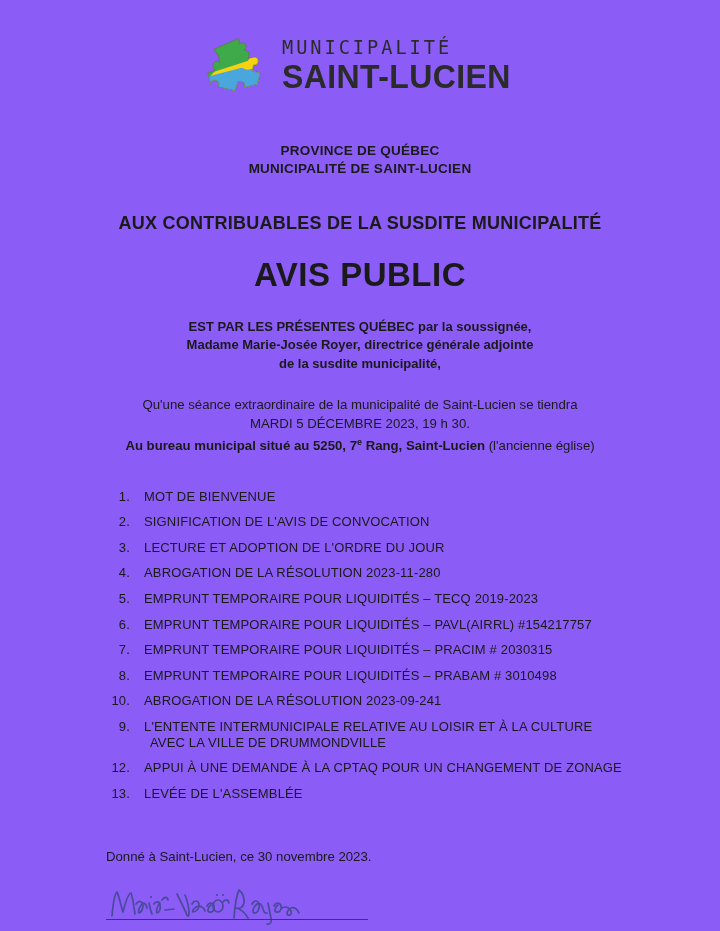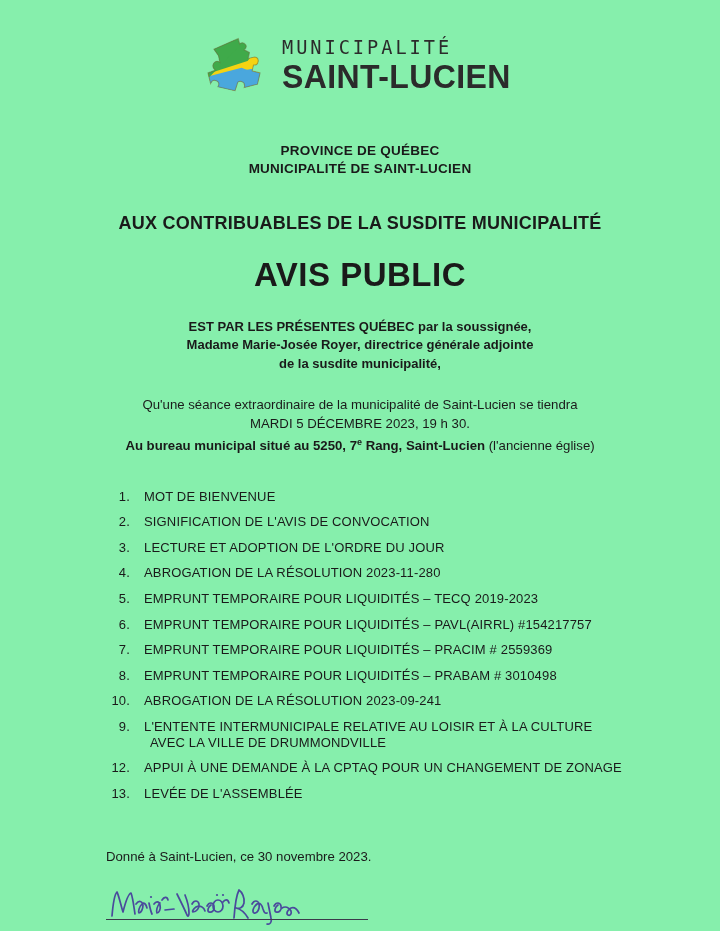--- a/index.html
+++ b/index.html
@@ -13,21 +13,21 @@
     height: 931px;
     font-family: "Liberation Sans", sans-serif;
     color: #1a1a1a;
     -webkit-font-smoothing: antialiased;
   }
 
   .page {
     position: relative;
     width: 720px;
     height: 931px;
-    background: #86efac;
+    background: #8b5cf6;
     overflow: hidden;
   }
 
   
   .letterhead {
     display: flex;
     align-items: center;
     justify-content: center;
     gap: 14px;
     padding-top: 26px;
@@ -259,21 +259,21 @@
     <li class="agenda-item">
       <span class="agenda-num">5.</span>
       <span class="agenda-text">EMPRUNT TEMPORAIRE POUR LIQUIDITÉS – TECQ 2019-2023</span>
     </li>
     <li class="agenda-item">
       <span class="agenda-num">6.</span>
       <span class="agenda-text">EMPRUNT TEMPORAIRE POUR LIQUIDITÉS – PAVL(AIRRL) #154217757</span>
     </li>
     <li class="agenda-item">
       <span class="agenda-num">7.</span>
-      <span class="agenda-text">EMPRUNT TEMPORAIRE POUR LIQUIDITÉS – PRACIM # 2559369</span>
+      <span class="agenda-text">EMPRUNT TEMPORAIRE POUR LIQUIDITÉS – PRACIM # 2030315</span>
     </li>
     <li class="agenda-item">
       <span class="agenda-num">8.</span>
       <span class="agenda-text">EMPRUNT TEMPORAIRE POUR LIQUIDITÉS – PRABAM # 3010498</span>
     </li>
     <li class="agenda-item">
       <span class="agenda-num">10.</span>
       <span class="agenda-text">ABROGATION DE LA RÉSOLUTION 2023-09-241</span>
     </li>
     <li class="agenda-item">

